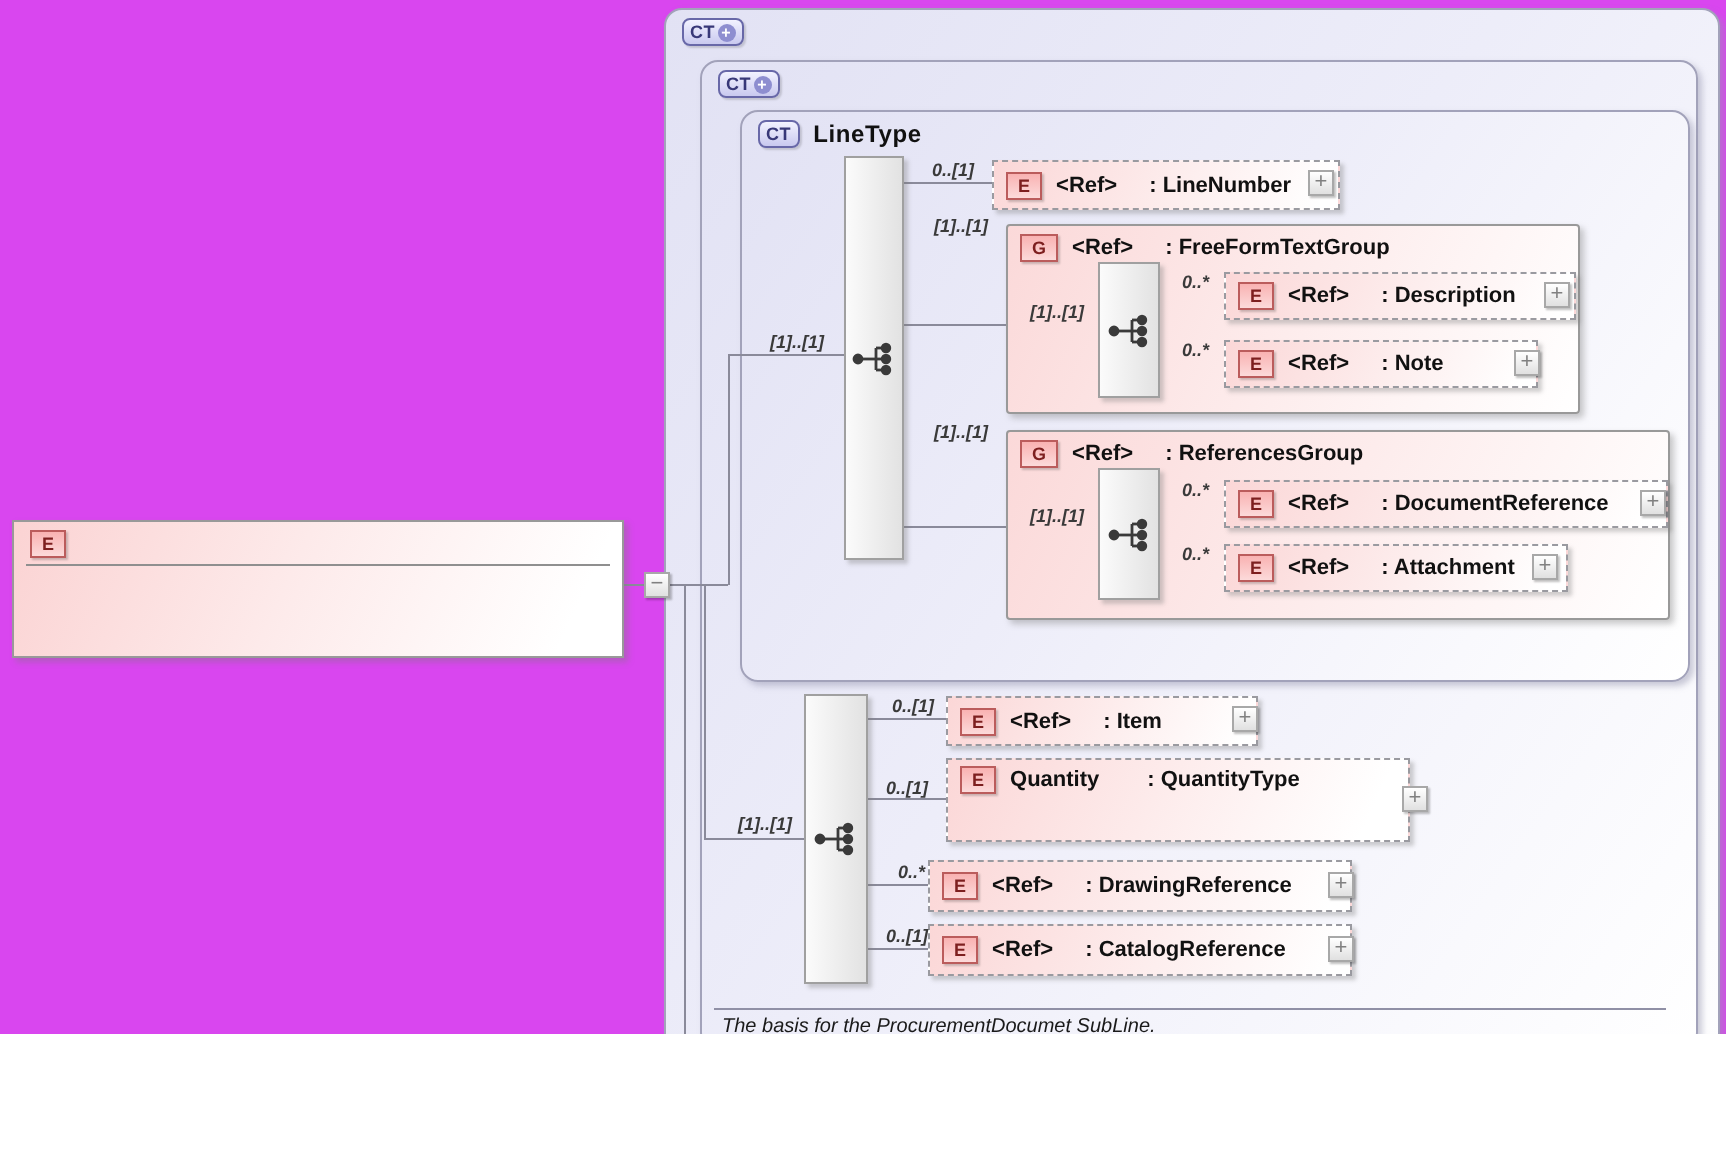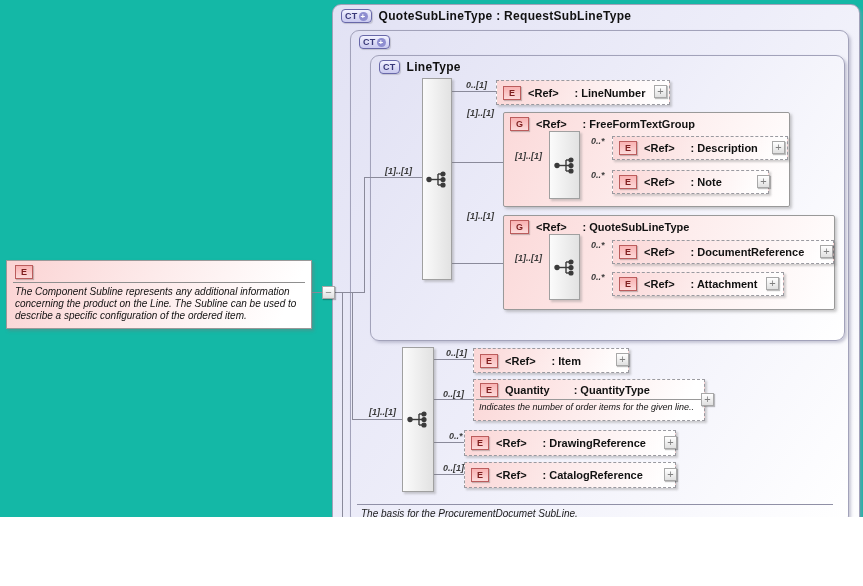--- a/index.html
+++ b/index.html
@@ -1,16 +1,16 @@
 <!DOCTYPE html>
 <html><head>
 <meta charset="utf-8">
 <style>
   html,body{margin:0;padding:0;background:#fff;}
-  .canvas{position:relative;width:863px;height:517px;background:#14b8a6;overflow:hidden;
+  .canvas{position:relative;width:863px;height:517px;background:#d946ef;overflow:hidden;
           font-family:"Liberation Sans",sans-serif;color:#111;}
 
   
   .ct-container{position:absolute;border:1px solid #a2a2ba;border-radius:9px;
     background:linear-gradient(125deg,#e2e2f4 0%,#ededf9 45%,#ffffff 100%);
     box-shadow:2px 2px 3px rgba(150,150,175,.5);}
   .ct-header{display:flex;align-items:center;gap:7px;padding:4px 8px 3px;font-weight:bold;
     font-size:12px;letter-spacing:.3px;white-space:nowrap;}
   .ct-footer{position:absolute;left:6px;right:15px;bottom:2px;border-top:1px solid #9090a6;
     padding:3px 4px 3px;font-style:italic;font-size:10px;color:#1a1a1a;white-space:nowrap;}
@@ -66,21 +66,20 @@
 <body>
 
 <div class="canvas">
 
   <div class="ct-container" style="left:332px;top:4px;width:526px;height:578px;">
     <div class="ct-header">
       <span class="badge-ct">
           <span>CT</span>
           <span class="plus-circle">+</span>
         </span>
-      <span>QuoteSubLineType : RequestSubLineType</span>
     </div>
   </div>
 
   <div class="ct-container" style="left:350px;top:30px;width:497px;height:493px;">
     <div class="ct-header">
       <span class="badge-ct">
           <span>CT</span>
           <span class="plus-circle">+</span>
         </span>
     </div>
@@ -115,21 +114,20 @@
       <path d="M432 474.5 H464"></path>
       <path d="M413 540.5 H452"></path>
     </g>
   </svg>
 
   <div class="entity-box">
     <div class="entity-header">
       <span class="badge-el">E</span>
     </div>
     <div class="entity-sep"></div>
-    <div class="entity-annotation">The Component Subline represents any additional information concerning the product on the Line.  The Subline can be used to describe a specific configuration of the ordered item.</div>
   </div>
 
   <div class="expander" style="left:322px;top:286px;">−</div>
 
   <div class="seq-bar" style="left:422px;top:78px;width:28px;height:200px;">
     <svg width="22" height="17" viewBox="0 0 22 17">
       <g stroke="#3a3a3a" stroke-width="1.4" fill="#3a3a3a">
         <circle cx="3" cy="8.5" r="2"></circle>
           <path d="M5 8.5 H12" fill="none"></path>
           <path d="M12 3 V14" fill="none"></path>
@@ -212,21 +210,21 @@
       <span class="badge-el">G</span>
       <span class="el-name">&lt;Ref&gt;</span>
       <span class="el-type">: FreeFormTextGroup</span>
     </div>
   </div>
 
   <div class="group-box" style="left:503px;top:215px;width:330px;height:93px;">
     <div class="group-header">
       <span class="badge-el">G</span>
       <span class="el-name">&lt;Ref&gt;</span>
-      <span class="el-type">: QuoteSubLineType</span>
+      <span class="el-type">: ReferencesGroup</span>
     </div>
   </div>
 
   <div class="el-box" style="left:496px;top:80px;width:160px;height:23px;">
     <span class="badge-el">E</span>
     <span class="el-name">&lt;Ref&gt;</span>
     <span class="el-type">: LineNumber</span>
   </div>
   <div class="expander" style="left:654px;top:85px;">+</div>
 
@@ -264,21 +262,20 @@
     <span class="el-type">: Item</span>
   </div>
   <div class="expander" style="left:616px;top:353px;">+</div>
 
   <div class="qty-box" style="left:473px;top:379px;width:230px;height:40px;">
     <div class="qty-header">
       <span class="badge-el">E</span>
       <span class="el-name">Quantity</span>
       <span style="margin-left:24px;">: QuantityType</span>
     </div>
-    <div class="qty-annotation">Indicates the number of order items for the given line..</div>
   </div>
   <div class="expander" style="left:701px;top:393px;">+</div>
 
   <div class="el-box" style="left:464px;top:430px;width:198px;height:24px;">
     <span class="badge-el">E</span>
     <span class="el-name">&lt;Ref&gt;</span>
     <span class="el-type">: DrawingReference</span>
   </div>
   <div class="expander" style="left:664px;top:436px;">+</div>
 

